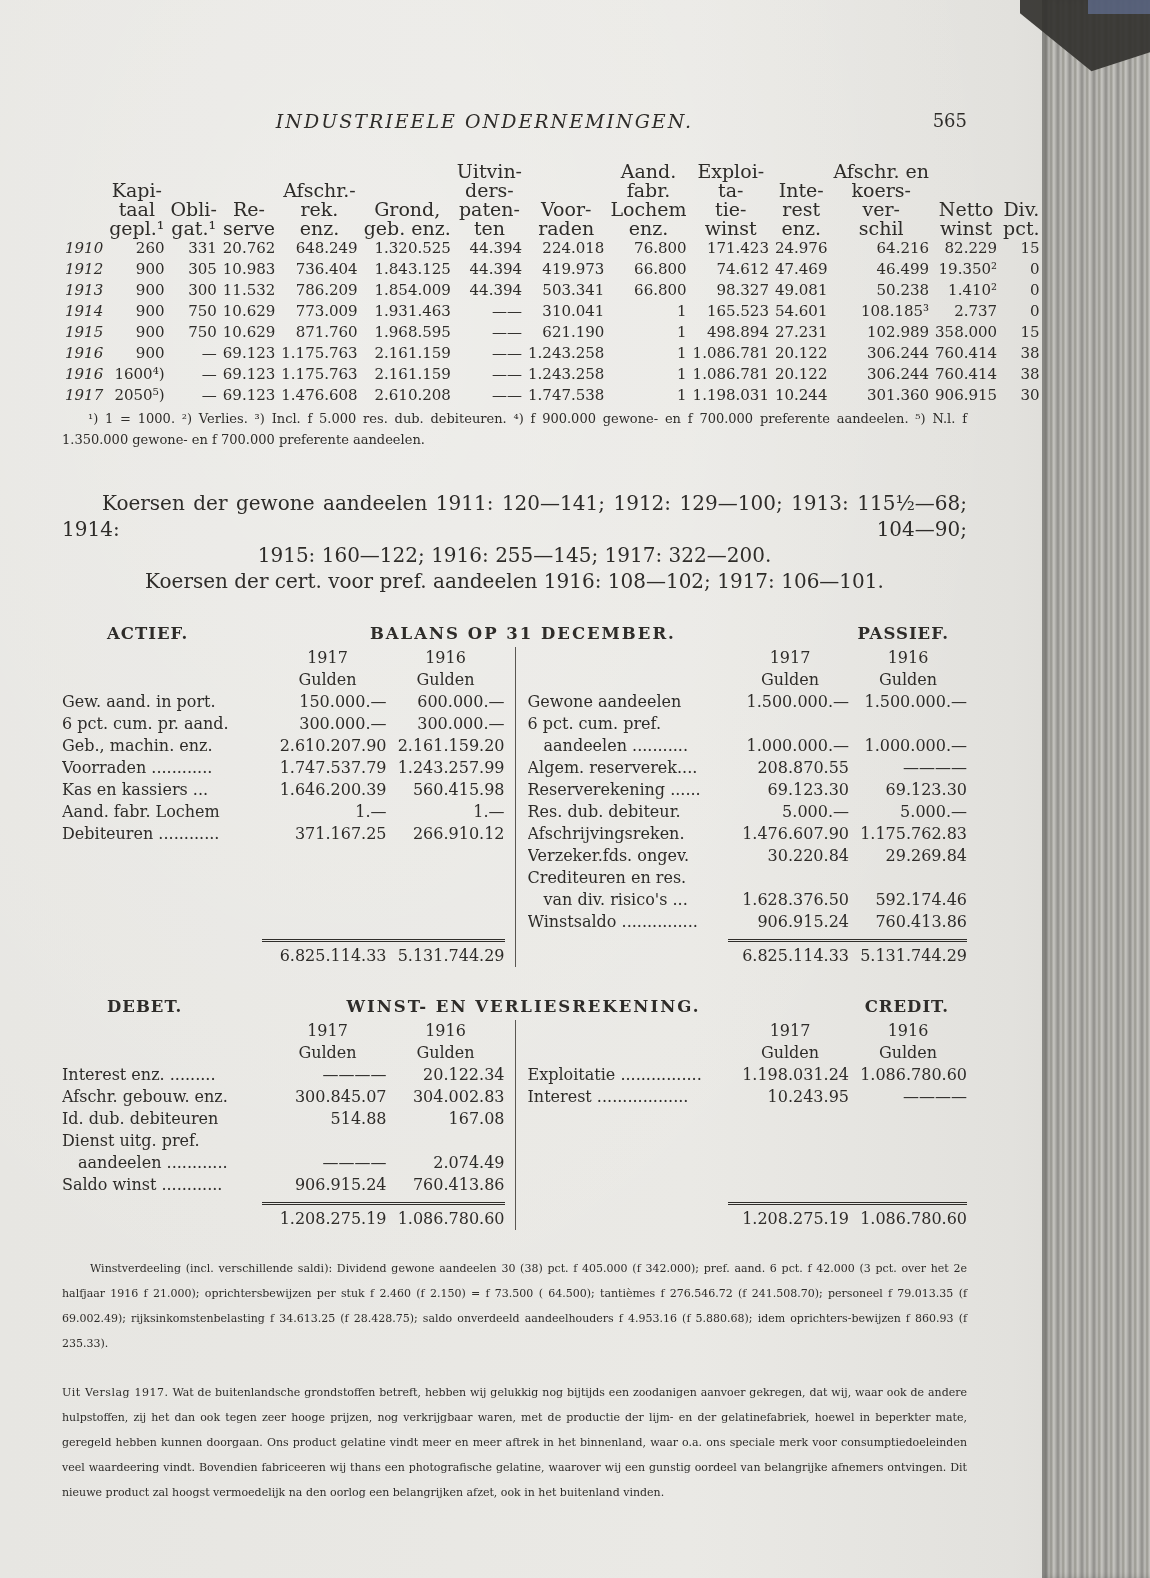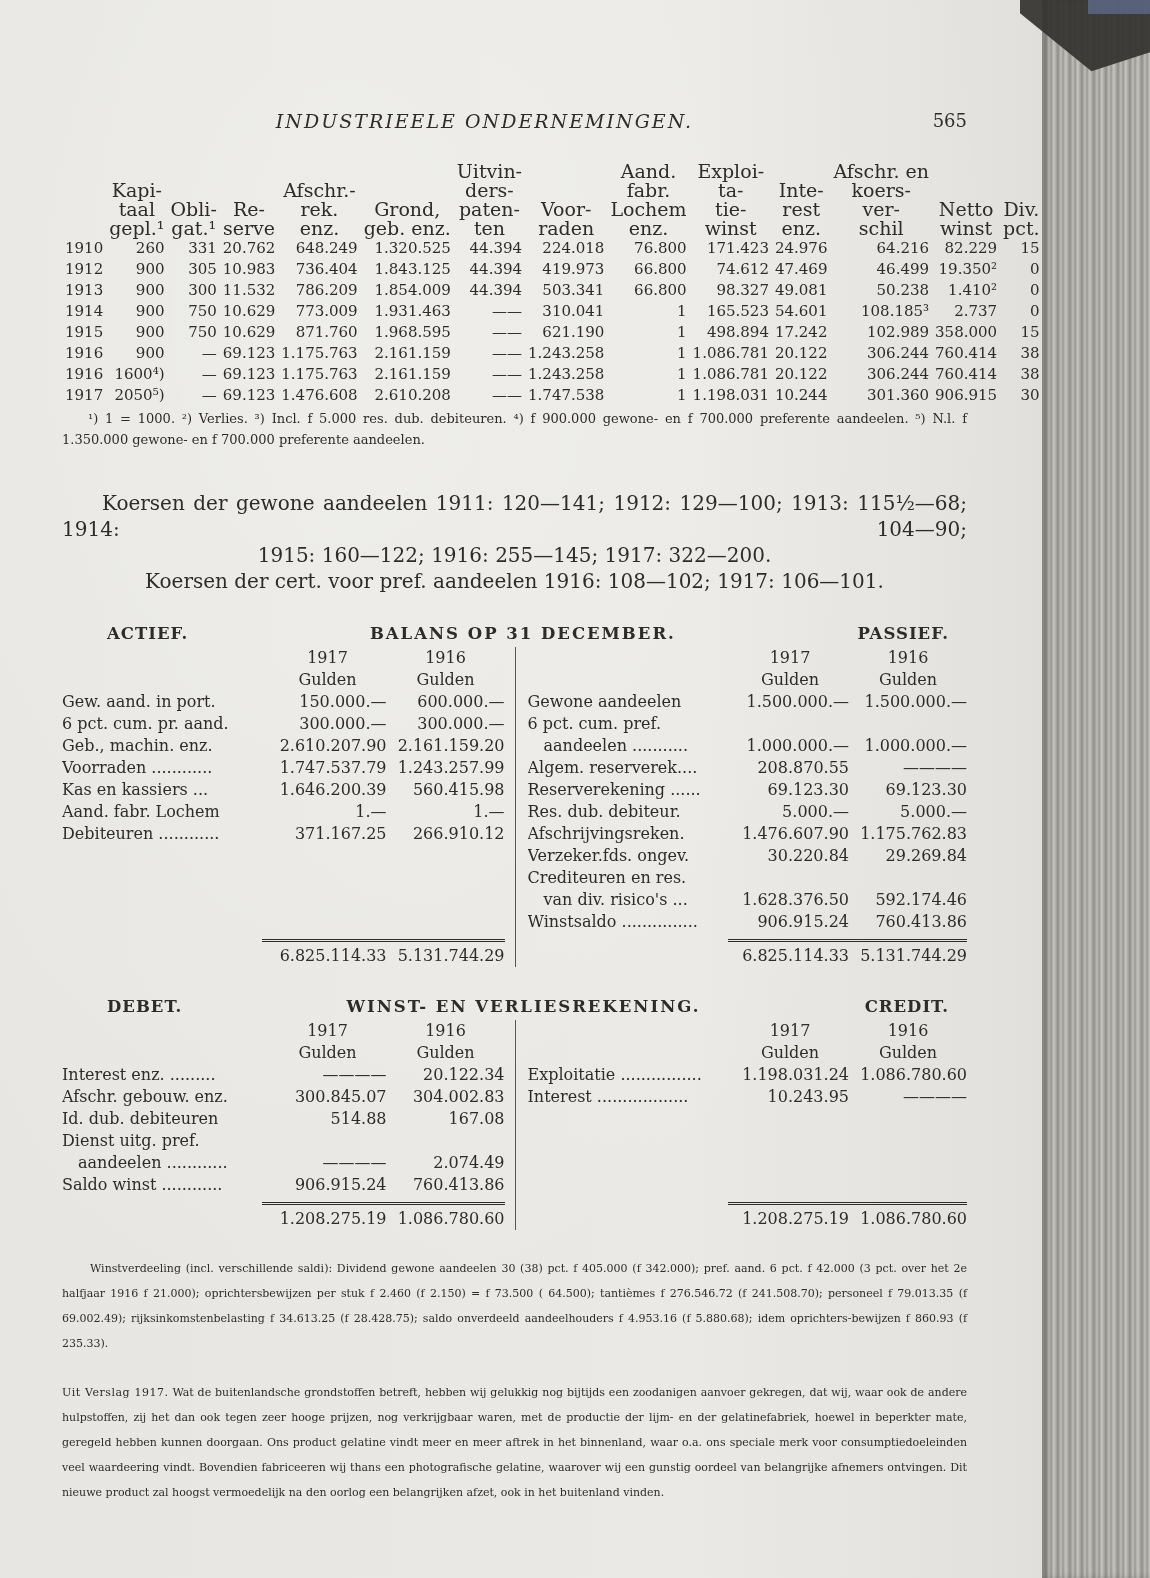--- a/index.html
+++ b/index.html
@@ -25,21 +25,21 @@
   .runhead .title{position:absolute;left:0;right:60px;text-align:center;
        font-style:italic;font-size:19px;letter-spacing:2px;}
   .runhead .pageno{position:absolute;right:0;top:0;font-size:18px;}
 
   
   table.hist{border-collapse:collapse;margin-top:26px;width:100%;table-layout:auto;}
   table.hist th{font-weight:normal;vertical-align:bottom;padding:0 3px;font-size:19px;line-height:19px;}
   table.hist th div{white-space:nowrap;text-align:center;}
   table.hist td{padding:0 3px;font-size:15px;line-height:21px;white-space:nowrap;}
   table.hist td.num{text-align:right;}
-  table.hist td.yr{text-align:left;}
+  table.hist td.yr{text-align:left;font-style:italic;}
 
   .footnote{font-size:13px;line-height:21px;text-align:justify;text-indent:26px;margin:2px 0 0 0;}
 
   .koersen{margin-top:40px;font-size:20px;line-height:26px;}
   .koersen .k1{text-indent:40px;text-align:justify;text-align-last:justify;}
   .koersen .k2,.koersen .k3{text-align:center;}
 
   
   .sec-head{display:flex;justify-content:space-between;font-weight:bold;font-size:16.5px;
        letter-spacing:1px;margin-top:30px;padding:0 18px 0 45px;}
@@ -219,21 +219,21 @@
           <td class="yr">1915</td>
           <td class="num">900</td>
           <td class="num">750</td>
           <td class="num">10.629</td>
           <td class="num">871.760</td>
           <td class="num">1.968.595</td>
           <td class="num">——</td>
           <td class="num">621.190</td>
           <td class="num">1</td>
           <td class="num">498.894</td>
-          <td class="num">17.242</td>
+          <td class="num">27.231</td>
           <td class="num">102.989</td>
           <td class="num">358.000</td>
           <td class="num">15</td>
         </tr>
         <tr>
           <td class="yr">1916</td>
           <td class="num">900</td>
           <td class="num">—</td>
           <td class="num">69.123</td>
           <td class="num">1.175.763</td>

